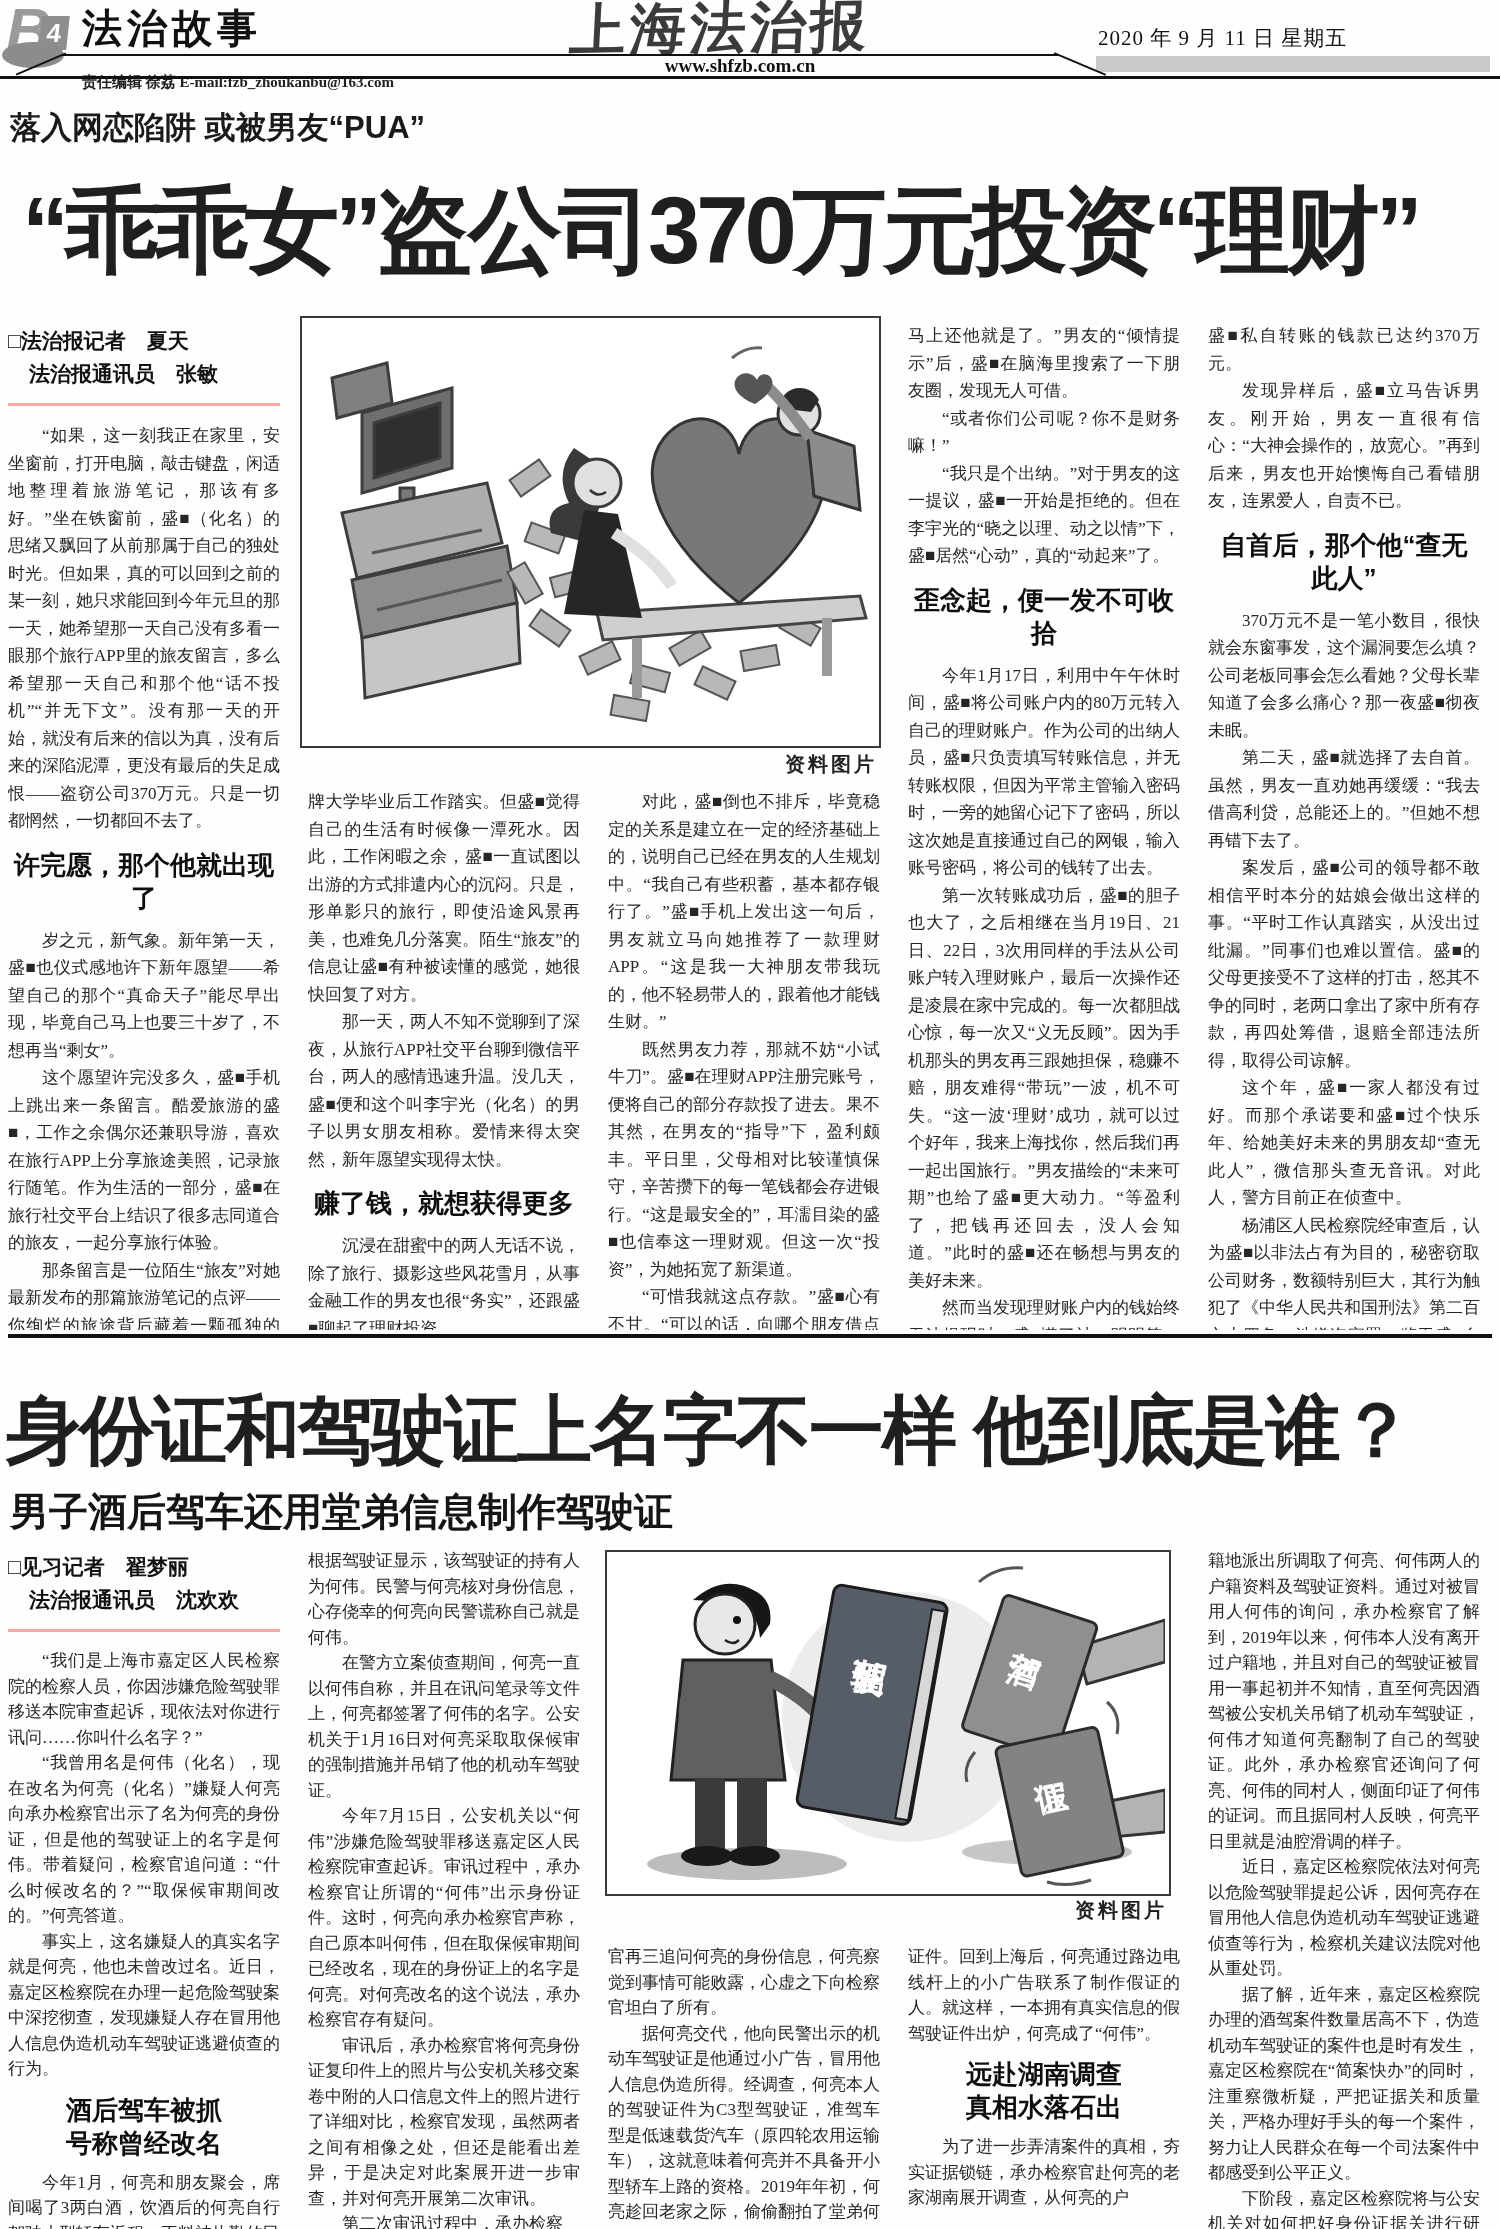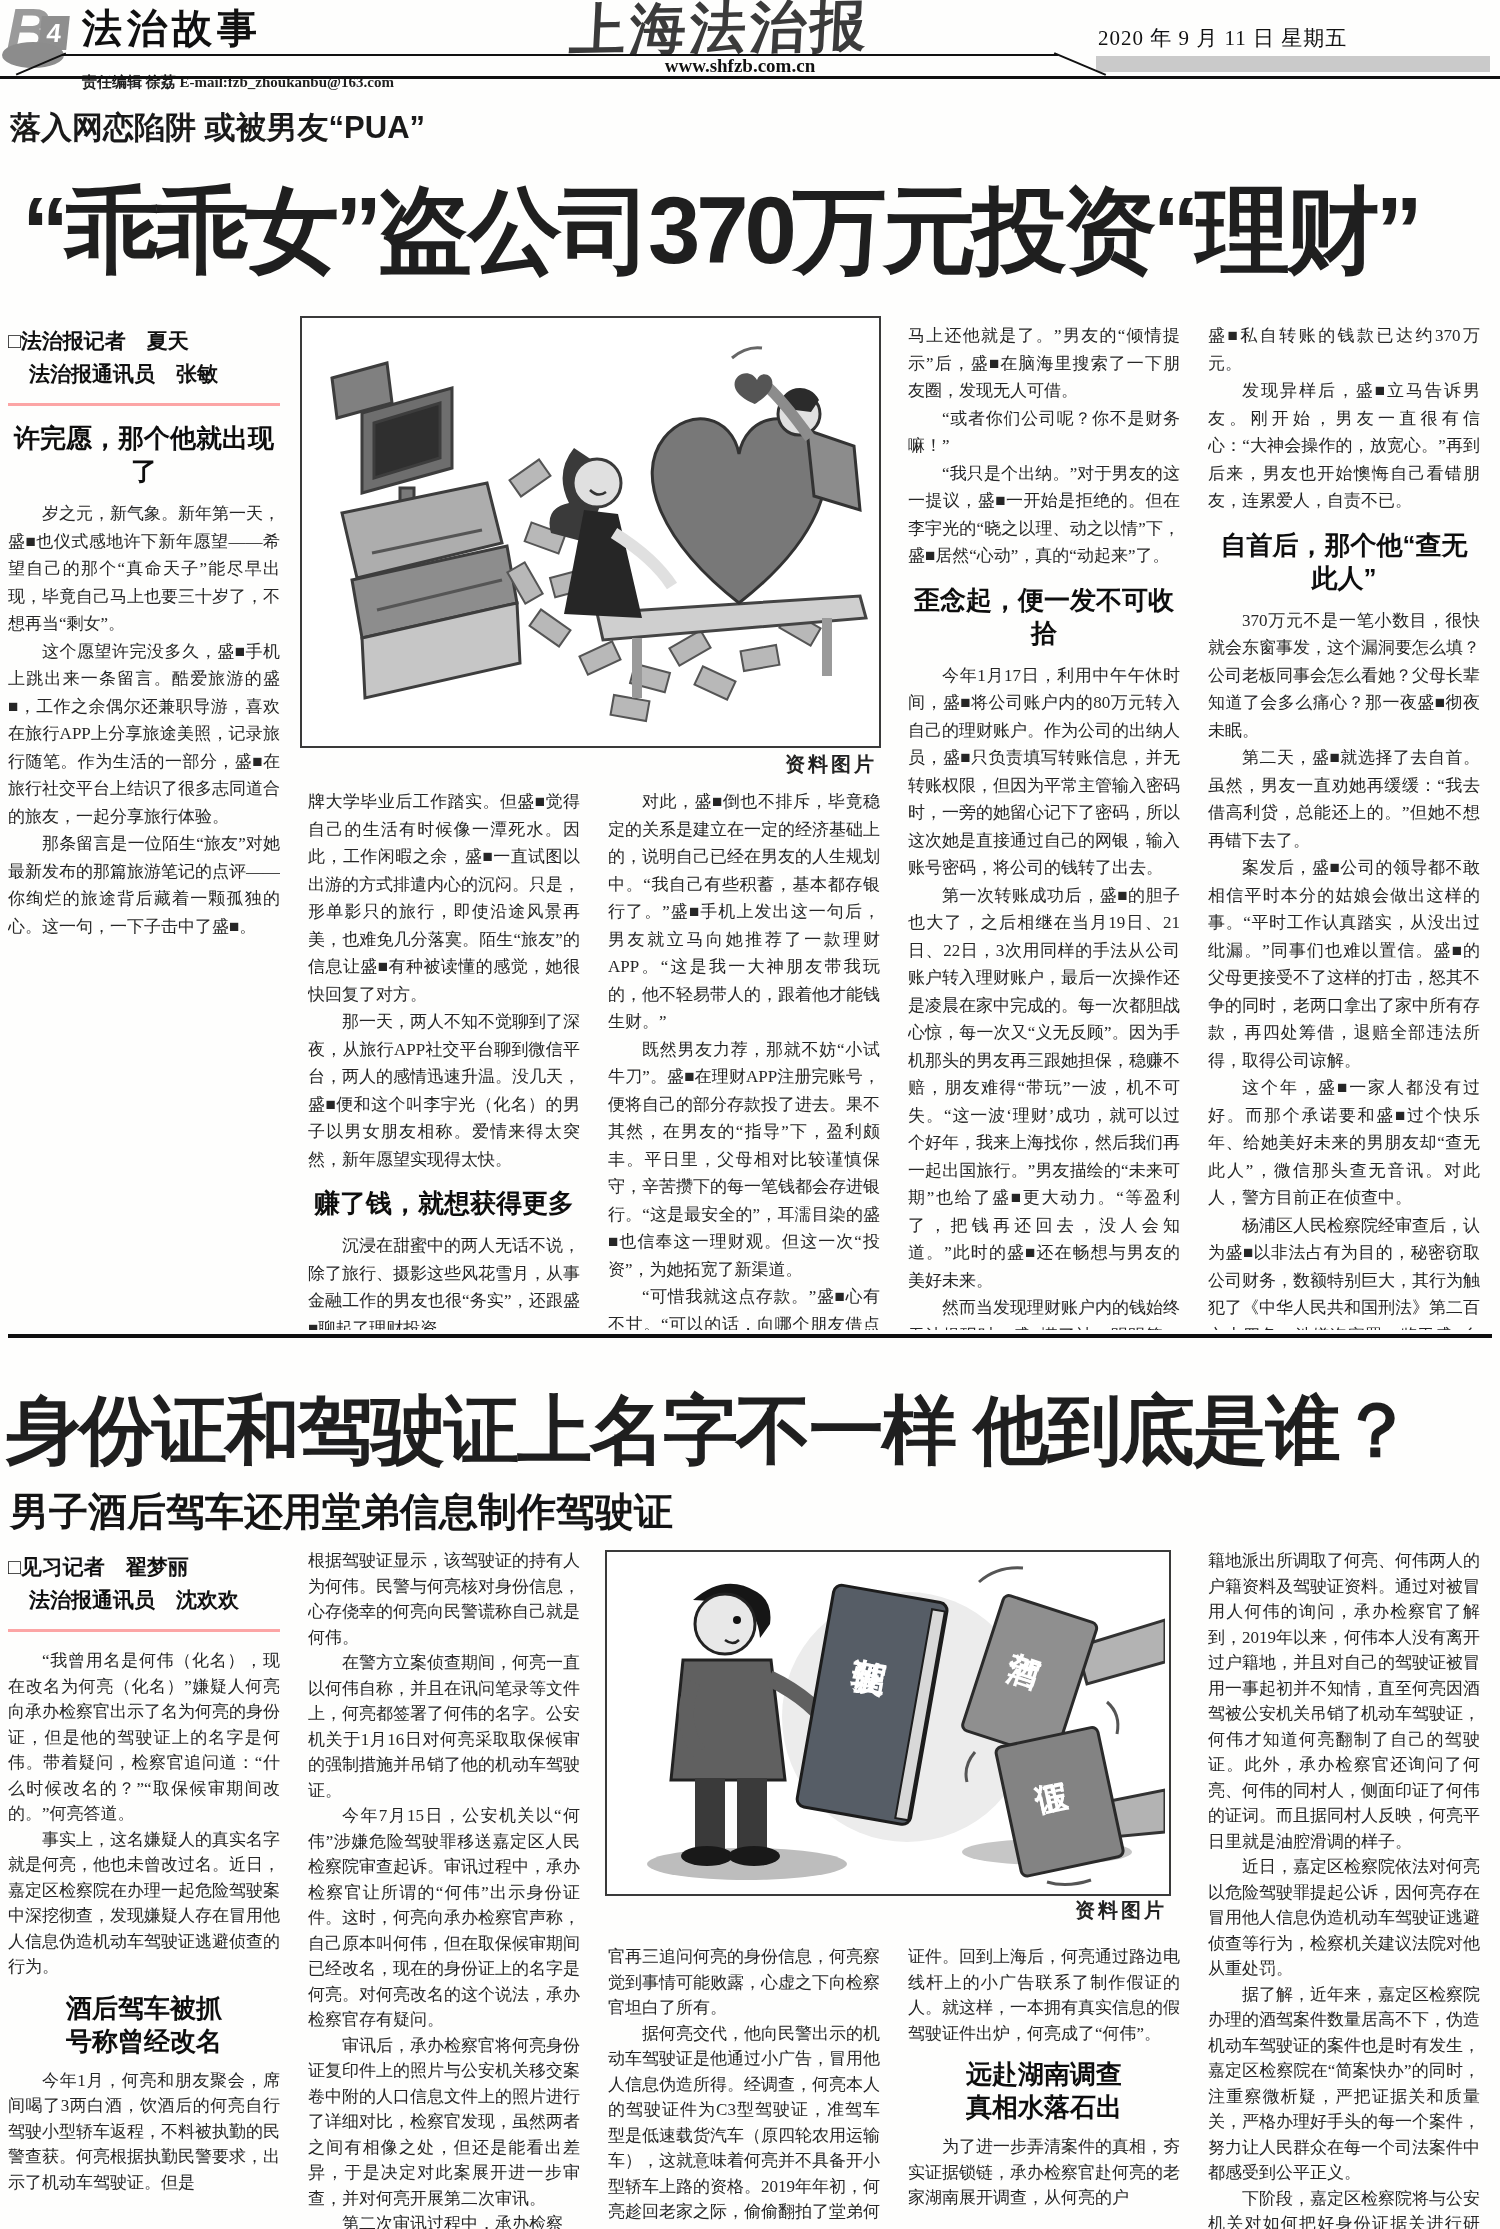--- a/index.html
+++ b/index.html
@@ -87,20 +87,21 @@
   <div>
     <div class="abs kicker">落入网恋陷阱  或被男友“PUA”</div>
     <h1 class="abs headline1" style="margin:16px">“乖乖女”盗公司370万元投资“理财”</h1>
 
     <div class="col" id="a1c1">
       <div class="byline-box">
         <div>□法治报记者　夏天</div>
         <div>　法治报通讯员　张敏</div>
       </div>
       <div>
+          <p class="para">“如果，这一刻我正在家里，安坐窗前，打开电脑，敲击键盘，闲适地整理着旅游笔记，那该有多好。”坐在铁窗前，盛■（化名）的思绪又飘回了从前那属于自己的独处时光。但如果，真的可以回到之前的某一刻，她只求能回到今年元旦的那一天，她希望那一天自己没有多看一眼那个旅行APP里的旅友留言，多么希望那一天自己和那个他“话不投机”“并无下文”。没有那一天的开始，就没有后来的信以为真，没有后来的深陷泥潭，更没有最后的失足成恨——盗窃公司370万元。只是一切都惘然，一切都回不去了。</p>
           <h3 class="col-subhead">许完愿，那个他就出现了</h3>
           <p class="para">岁之元，新气象。新年第一天，盛■也仪式感地许下新年愿望——希望自己的那个“真命天子”能尽早出现，毕竟自己马上也要三十岁了，不想再当“剩女”。</p>
           <p class="para">这个愿望许完没多久，盛■手机上跳出来一条留言。酷爱旅游的盛■，工作之余偶尔还兼职导游，喜欢在旅行APP上分享旅途美照，记录旅行随笔。作为生活的一部分，盛■在旅行社交平台上结识了很多志同道合的旅友，一起分享旅行体验。</p>
           <p class="para">那条留言是一位陌生“旅友”对她最新发布的那篇旅游笔记的点评——你绚烂的旅途背后藏着一颗孤独的心。这一句，一下子击中了盛■。</p>
         </div>
     </div>
 
     <div class="abs illus-frame" id="illus1">
       <svg width="573" height="424" viewBox="0 0 573 424">
         <rect width="573" height="424" fill="#ffffff"></rect>
@@ -191,20 +192,21 @@
   <div class="a2">
     <h1 class="abs headline2" style="margin:0">身份证和驾驶证上名字不一样  他到底是谁？</h1>
     <div class="abs subtitle">男子酒后驾车还用堂弟信息制作驾驶证</div>
 
     <div class="col" id="a2c1">
       <div class="byline-box">
         <div>□见习记者　翟梦丽</div>
         <div>　法治报通讯员　沈欢欢</div>
       </div>
       <div>
+          <p class="para">“我们是上海市嘉定区人民检察院的检察人员，你因涉嫌危险驾驶罪移送本院审查起诉，现依法对你进行讯问……你叫什么名字？”</p>
           <p class="para">“我曾用名是何伟（化名），现在改名为何亮（化名）”嫌疑人何亮向承办检察官出示了名为何亮的身份证，但是他的驾驶证上的名字是何伟。带着疑问，检察官追问道：“什么时候改名的？”“取保候审期间改的。”何亮答道。</p>
           <p class="para">事实上，这名嫌疑人的真实名字就是何亮，他也未曾改过名。近日，嘉定区检察院在办理一起危险驾驶案中深挖彻查，发现嫌疑人存在冒用他人信息伪造机动车驾驶证逃避侦查的行为。</p>
           <h3 class="col-subhead two-line">酒后驾车被抓
 号称曾经改名</h3>
           <p class="para">今年1月，何亮和朋友聚会，席间喝了3两白酒，饮酒后的何亮自行驾驶小型轿车返程，不料被执勤的民警查获。何亮根据执勤民警要求，出示了机动车驾驶证。但是</p>
         </div>
     </div>
     <div class="col" id="a2c2">
         <p class="para cont">根据驾驶证显示，该驾驶证的持有人为何伟。民警与何亮核对身份信息，心存侥幸的何亮向民警谎称自己就是何伟。</p>
         <p class="para">在警方立案侦查期间，何亮一直以何伟自称，并且在讯问笔录等文件上，何亮都签署了何伟的名字。公安机关于1月16日对何亮采取取保候审的强制措施并吊销了他的机动车驾驶证。</p>

